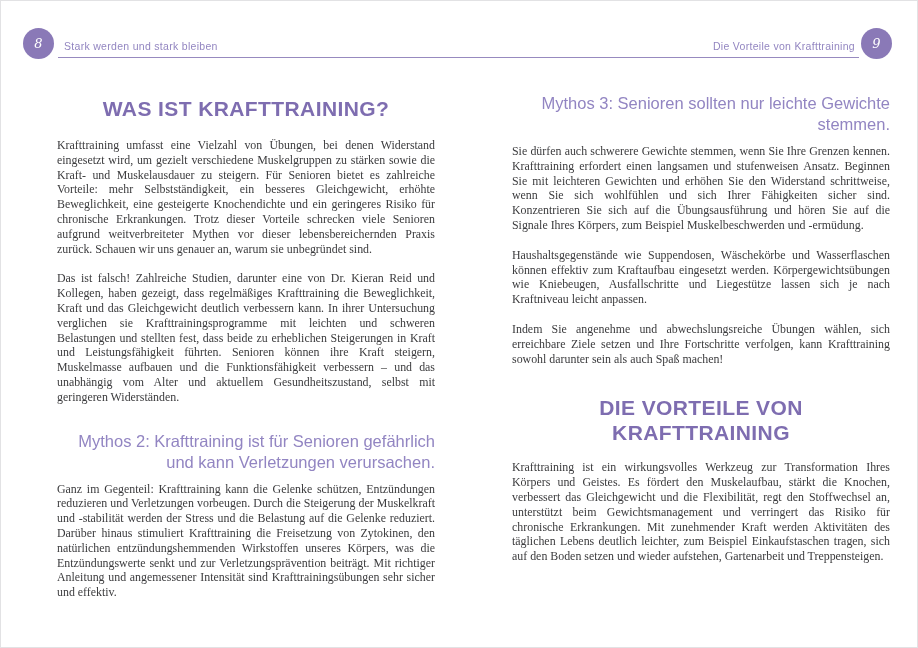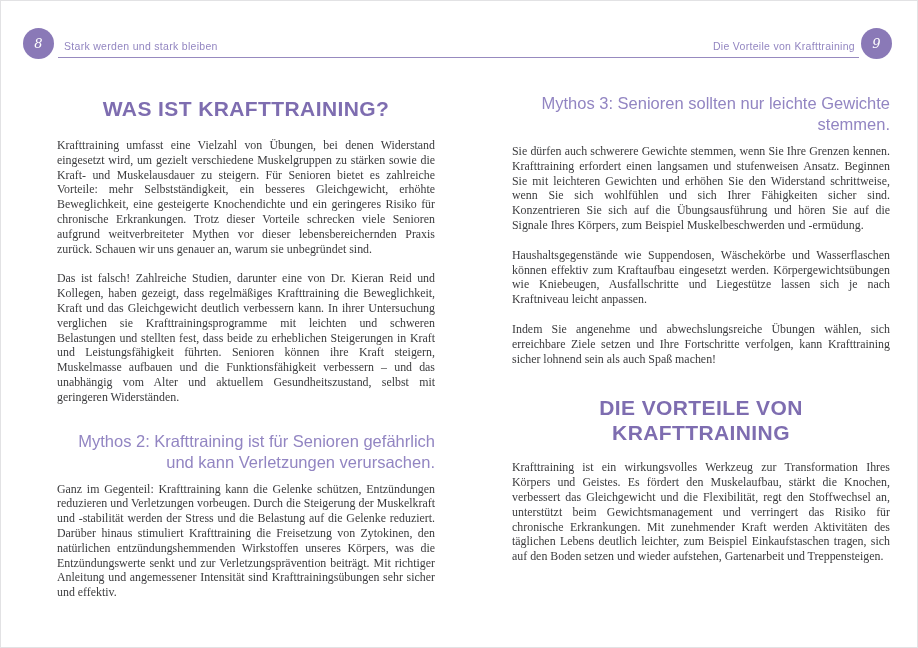--- a/index.html
+++ b/index.html
@@ -116,19 +116,19 @@
 
     <h2 class="mythos-heading">Mythos 2: Krafttraining ist für Senioren gefährlich und kann Verletzungen verursachen.</h2>
     <p class="body-text">Ganz im Gegenteil: Krafttraining kann die Gelenke schützen, Entzündungen reduzieren und Verletzungen vorbeugen. Durch die Steigerung der Muskelkraft und -stabilität werden der Stress und die Belastung auf die Gelenke reduziert. Darüber hinaus stimuliert Krafttraining die Freisetzung von Zytokinen, den natürlichen entzündungshemmenden Wirkstoffen unseres Körpers, was die Entzündungswerte senkt und zur Verletzungsprävention beiträgt. Mit richtiger Anleitung und angemessener Intensität sind Krafttrainingsübungen sehr sicher und effektiv.</p>
   </div>
 
   <div class="col col-right">
     <h2 class="mythos-heading first">Mythos 3: Senioren sollten nur leichte Gewichte stemmen.</h2>
     <p class="body-text">Sie dürfen auch schwerere Gewichte stemmen, wenn Sie Ihre Grenzen kennen. Krafttraining erfordert einen langsamen und stufenweisen Ansatz. Beginnen Sie mit leichteren Gewichten und erhöhen Sie den Widerstand schrittweise, wenn Sie sich wohlfühlen und sich Ihrer Fähigkeiten sicher sind. Konzentrieren Sie sich auf die Übungsausführung und hören Sie auf die Signale Ihres Körpers, zum Beispiel Muskelbeschwerden und -ermüdung.</p>
 
     <p class="body-text">Haushaltsgegenstände wie Suppendosen, Wäschekörbe und Wasserflaschen können effektiv zum Kraftaufbau eingesetzt werden. Körpergewichtsübungen wie Kniebeugen, Ausfallschritte und Liegestütze lassen sich je nach Kraftniveau leicht anpassen.</p>
-    <p class="body-text">Indem Sie angenehme und abwechslungsreiche Übungen wählen, sich erreichbare Ziele setzen und Ihre Fortschritte verfolgen, kann Krafttraining sicher lohnend sein als auch Spaß machen!</p>
+    <p class="body-text">Indem Sie angenehme und abwechslungsreiche Übungen wählen, sich erreichbare Ziele setzen und Ihre Fortschritte verfolgen, kann Krafttraining sowohl darunter sein als auch Spaß machen!</p>
 
     <h1 class="page-title second">DIE VORTEILE VON KRAFTTRAINING</h1>
     <p class="body-text">Krafttraining ist ein wirkungsvolles Werkzeug zur Transformation Ihres Körpers und Geistes. Es fördert den Muskelaufbau, stärkt die Knochen, verbessert das Gleichgewicht und die Flexibilität, regt den Stoffwechsel an, unterstützt beim Gewichtsmanagement und verringert das Risiko für chronische Erkrankungen. Mit zunehmender Kraft werden Aktivitäten des täglichen Lebens deutlich leichter, zum Beispiel Einkaufstaschen tragen, sich auf den Boden setzen und wieder aufstehen, Gartenarbeit und Treppensteigen.</p>
   </div>
 
 </div>
 
 </body></html>

